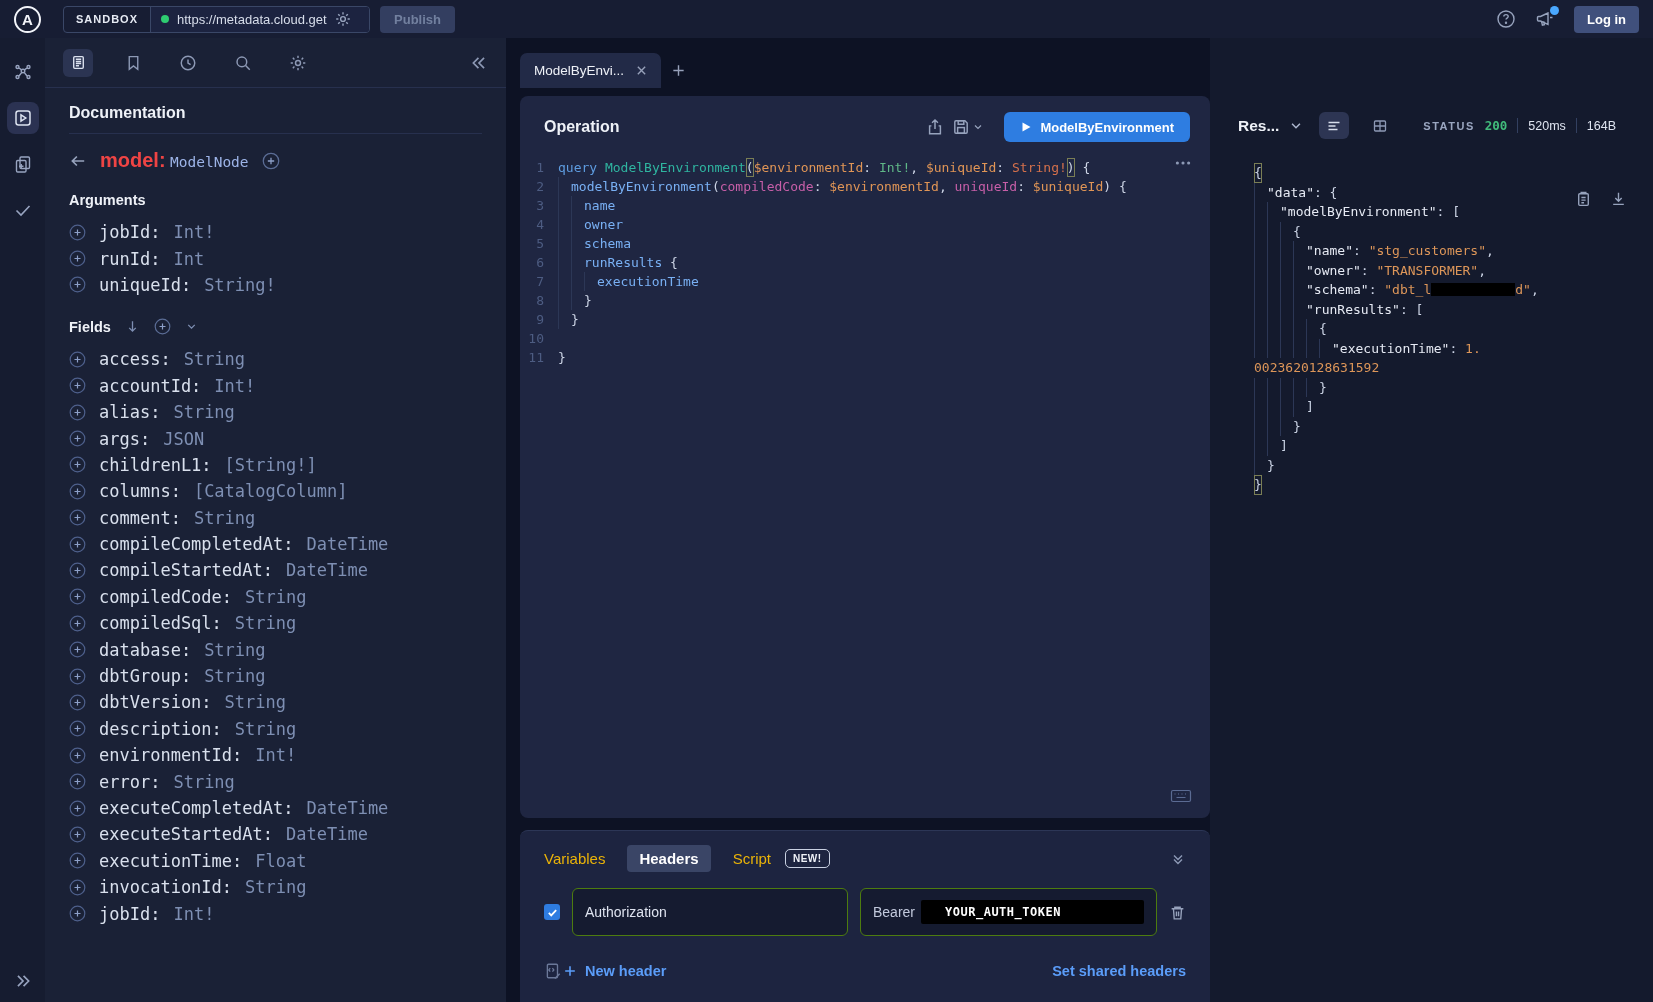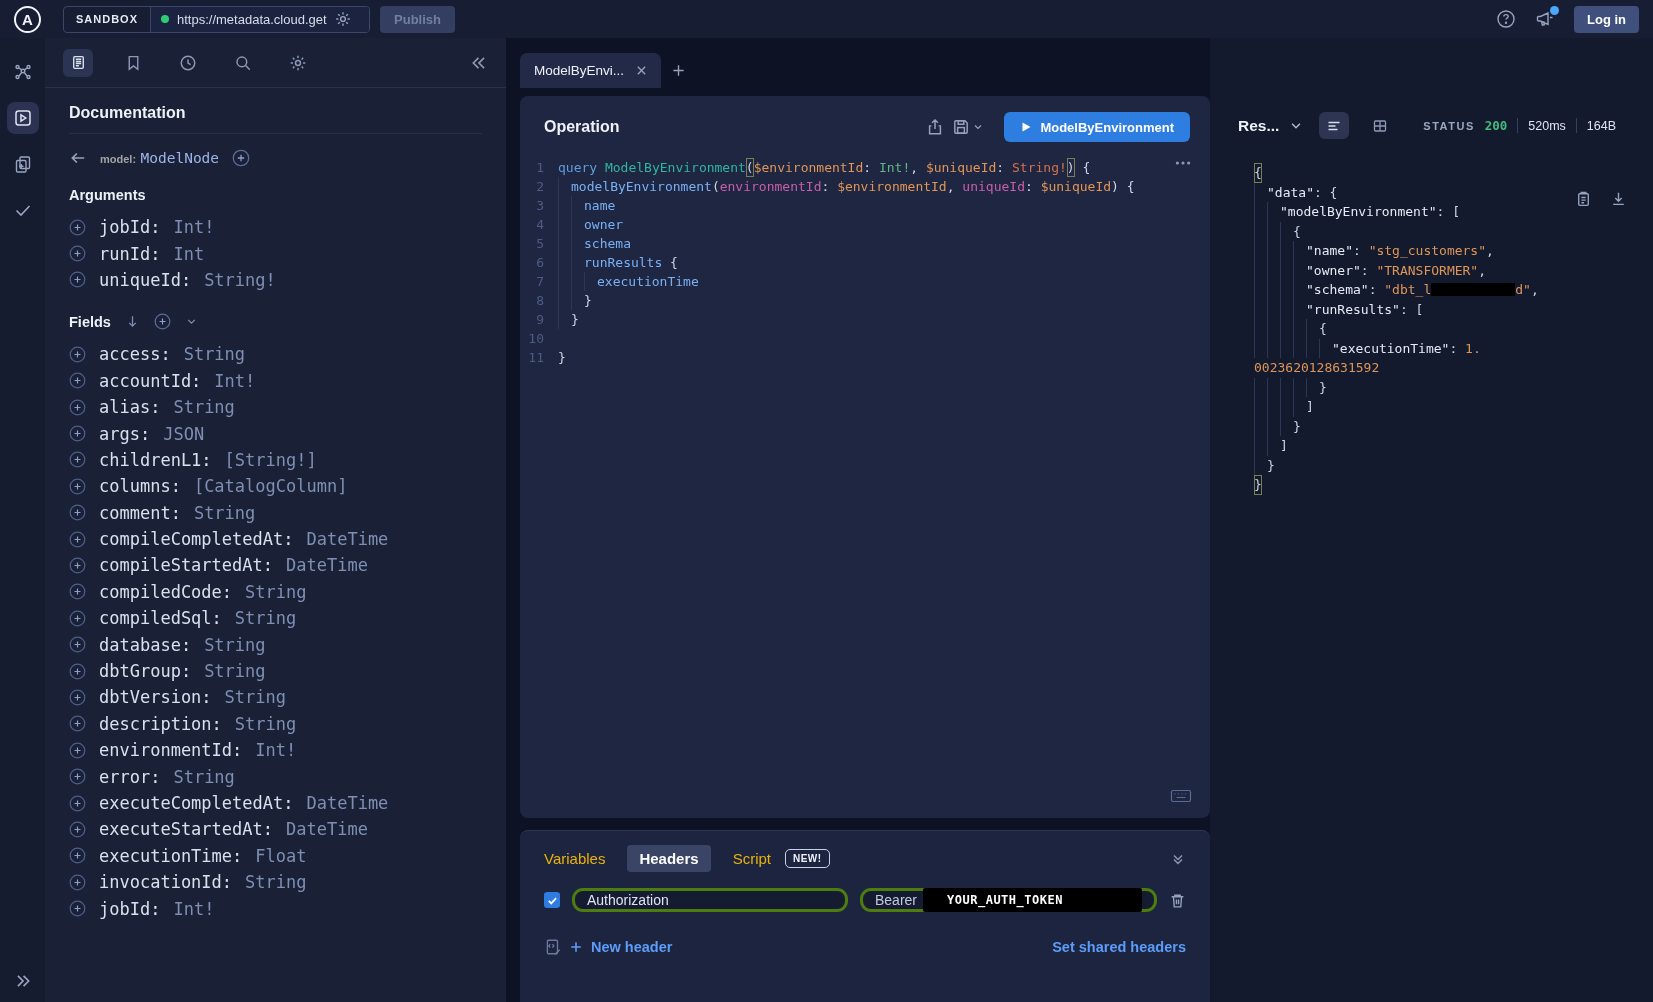--- a/index.html
+++ b/index.html
@@ -33,21 +33,21 @@
 
   
   .doc { width:461px; background:#1a2136; display:flex; flex-direction:column; flex:0 0 auto; }
   .doc-toolbar { height:50px; border-bottom:1px solid #27304e; display:flex; align-items:center; padding:0 18px; gap:25px; flex:0 0 auto; }
   .tool-icon { width:30px; height:28px; border-radius:6px; display:flex; align-items:center; justify-content:center; color:#8d99b5; }
   .tool-icon.active { background:#2b3452; color:#dbe1ef; }
   .collapse-left { margin-left:auto; color:#8d99b5; }
   .doc-body { padding:16px 24px 0; overflow:hidden; }
   .doc-title { font-size:16px; font-weight:bold; color:#eef1f7; padding-bottom:11px; border-bottom:1px solid #27304e; }
   .breadcrumb { display:flex; align-items:center; gap:13px; margin:15px 0 20px; }
-  .crumb-label { font-size:11px; font-weight:bold; color:#a3a3a3; }
+  .crumb-label { font-size:20px; font-weight:bold; color:#ef4444; }
   .crumb-type { font-size:14.5px; color:#9db4e8; font-family:"DejaVu Sans Mono",monospace; }
   .sec-title { font-size:14.5px; font-weight:bold; color:#eef1f7; margin:20px 0 11px; display:flex; align-items:center; gap:14px; }
   .doc-row { display:flex; align-items:center; gap:13px; height:26.4px; font-family:"DejaVu Sans Mono",monospace; font-size:17px; }
   .doc-row .fname { color:#d9e0ed; }
   .doc-row .ftype { color:#7e8fb3; }
   .muted-ic { color:#7e8fb3; }
 
   
   .mid { width:690px; margin-left:14px; display:flex; flex-direction:column; flex:0 0 auto; min-height:0; }
   .tabbar { height:50px; display:flex; align-items:flex-end; flex:0 0 auto; }
@@ -76,27 +76,27 @@
 
   
   .bottom-panel { background:#1d2440; border-top:1px solid #2c3656; border-radius:8px 8px 0 0; margin-top:12px; height:172px; padding:14px 24px 0; flex:0 0 auto; }
   .bp-tabs { display:flex; align-items:center; gap:22px; }
   .bp-tab { font-size:15px; color:#eab308; background:none; border:none; padding:5px 0; }
   .bp-tab.active { background:#3a4566; color:#fff; font-weight:bold; border-radius:4px; padding:5px 12px; }
   .new-badge { font-size:10px; font-weight:bold; letter-spacing:.5px; color:#eef1f7; border:1px solid #c9d1e2; border-radius:5px; padding:3px 7px; margin-left:-8px; }
   .bp-collapse { margin-left:auto; color:#8d99b5; }
   .hdr-row { display:flex; align-items:center; margin-top:16px; gap:12px; }
   .checkbox { width:16px; height:16px; background:#2e7ce1; border-radius:3px; display:flex; align-items:center; justify-content:center; flex:0 0 auto; }
-  .hdr-input { height:24px; background:#151b30; border:3px solid #4d7c0f; border-radius:11px; color:#dfe4f0; font-size:14px; padding:0 12px; }
+  .hdr-input { height:48px; background:#151b30; border:1px solid #4d7c0f; border-radius:6px; color:#dfe4f0; font-size:14px; padding:0 12px; }
   .key-input { width:276px; }
   .val-input { flex:1; display:flex; align-items:center; gap:6px; }
   .bearer-prefix { color:#c3cadd; font-size:14px; white-space:nowrap; }
   .token-box { background:#000; color:#fff; font-family:"DejaVu Sans Mono",monospace; font-size:12px; font-weight:bold; letter-spacing:.5px; padding:5px 24px; border-radius:2px; flex:1; }
   .trash-btn { color:#97a2bc; background:none; border:none; display:flex; padding:0; }
-  .bp-footer { display:flex; align-items:center; margin-top:26px; gap:7px; }
+  .bp-footer { display:flex; align-items:center; margin-top:26px; gap:1px; }
   .link-btn { background:none; border:none; color:#5b9df9; font-size:14.5px; font-weight:bold; display:flex; align-items:center; gap:8px; }
   .footer-right { margin-left:auto; }
   .env-icon { color:#6b7899; }
 
   
   .right { flex:1; position:relative; padding:74px 0 0 28px; min-width:0; background:#141a2d; }
   .res-header { display:flex; align-items:center; gap:10px; }
   .res-title { font-size:15.5px; font-weight:bold; color:#eef1f7; }
   .res-chevron { color:#aeb8cf; display:flex; }
   .view-toggle { width:30px; height:27px; border-radius:6px; display:flex; align-items:center; justify-content:center; color:#8d99b5; margin-left:6px; }
@@ -579,21 +579,21 @@
             </button>
           </span>
         </div>
         <div class="code" id="op-code">
             <div class="cl">
               <span class="ln">1</span>
               <span class="lc"><span class="t-kw">query </span><span class="t-op">ModelByEnvironment</span><span class="t-bx">(</span><span class="t-vr">$environmentId</span><span class="t-p">: </span><span class="t-tg">Int!</span><span class="t-p">, </span><span class="t-vr">$uniqueId</span><span class="t-p">: </span><span class="t-tr">String!</span><span class="t-bx">)</span><span class="t-p"> {</span></span>
             </div>
             <div class="cl">
               <span class="ln">2</span>
-              <span class="lc"><span class="gd"></span><span class="t-fl">modelByEnvironment</span><span class="t-p">(</span><span class="t-ag">environmentId</span><span class="t-p">: </span><span class="t-vr">$environmentId</span><span class="t-p">, </span><span class="t-ag">uniqueId</span><span class="t-p">: </span><span class="t-vr">$uniqueId</span><span class="t-p">) {</span></span>
+              <span class="lc"><span class="gd"></span><span class="t-fl">modelByEnvironment</span><span class="t-p">(</span><span class="t-ag">compiledCode</span><span class="t-p">: </span><span class="t-vr">$environmentId</span><span class="t-p">, </span><span class="t-ag">uniqueId</span><span class="t-p">: </span><span class="t-vr">$uniqueId</span><span class="t-p">) {</span></span>
             </div>
             <div class="cl">
               <span class="ln">3</span>
               <span class="lc"><span class="gd"></span><span class="gd"></span><span class="t-fl">name</span></span>
             </div>
             <div class="cl">
               <span class="ln">4</span>
               <span class="lc"><span class="gd"></span><span class="gd"></span><span class="t-fl">owner</span></span>
             </div>
             <div class="cl">

